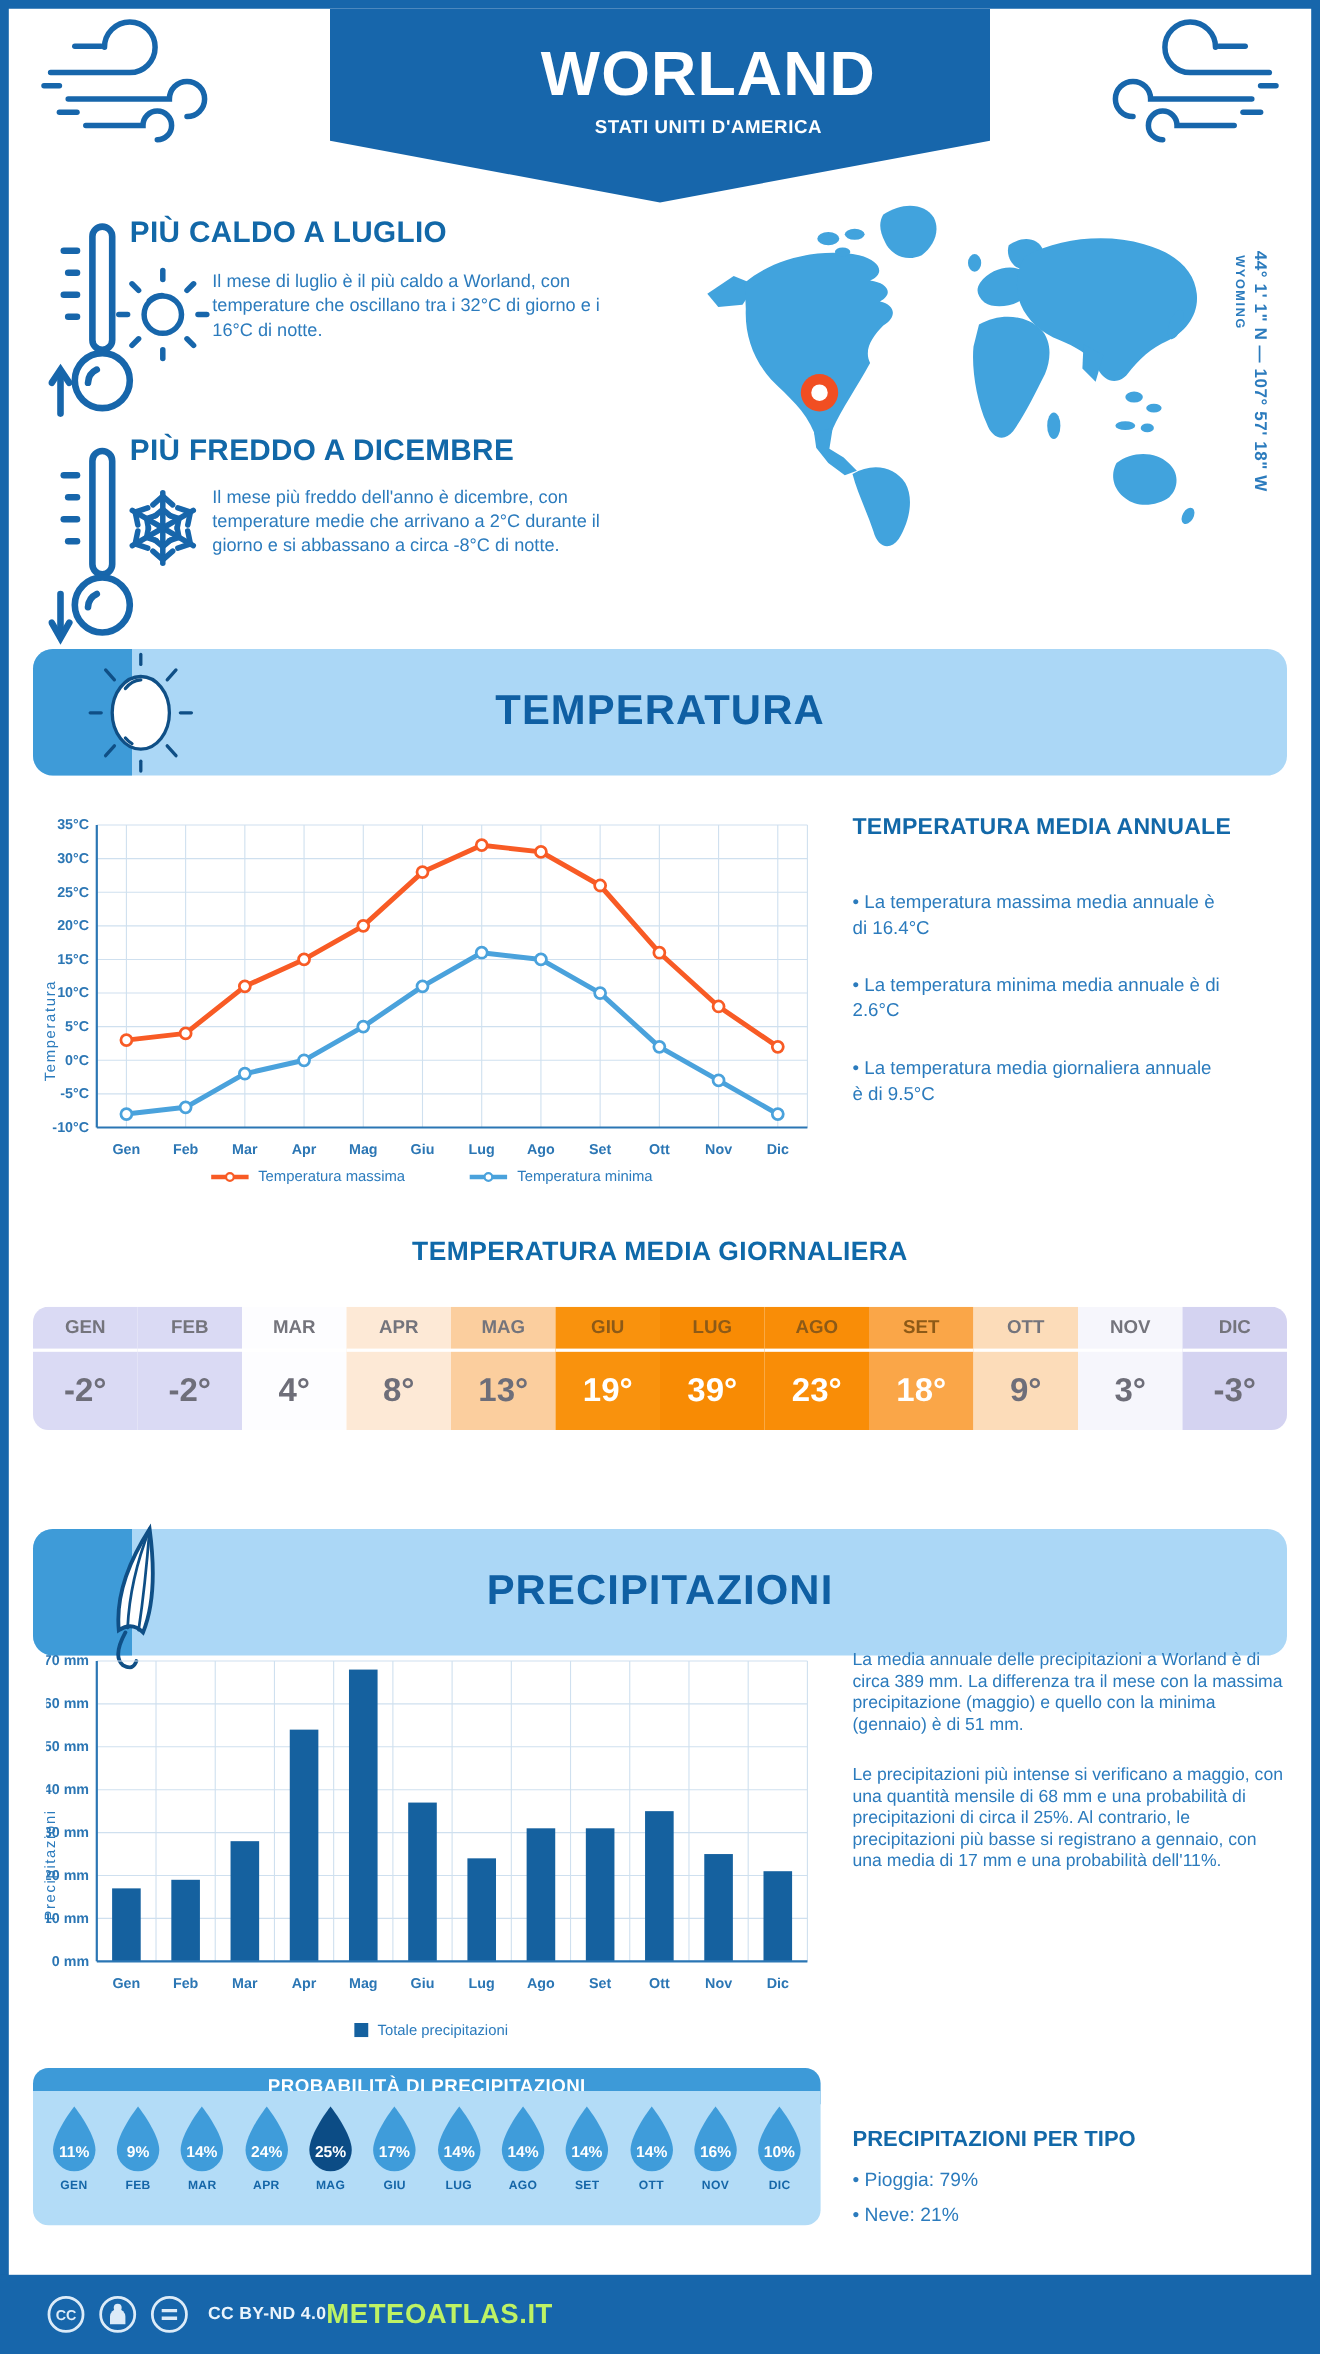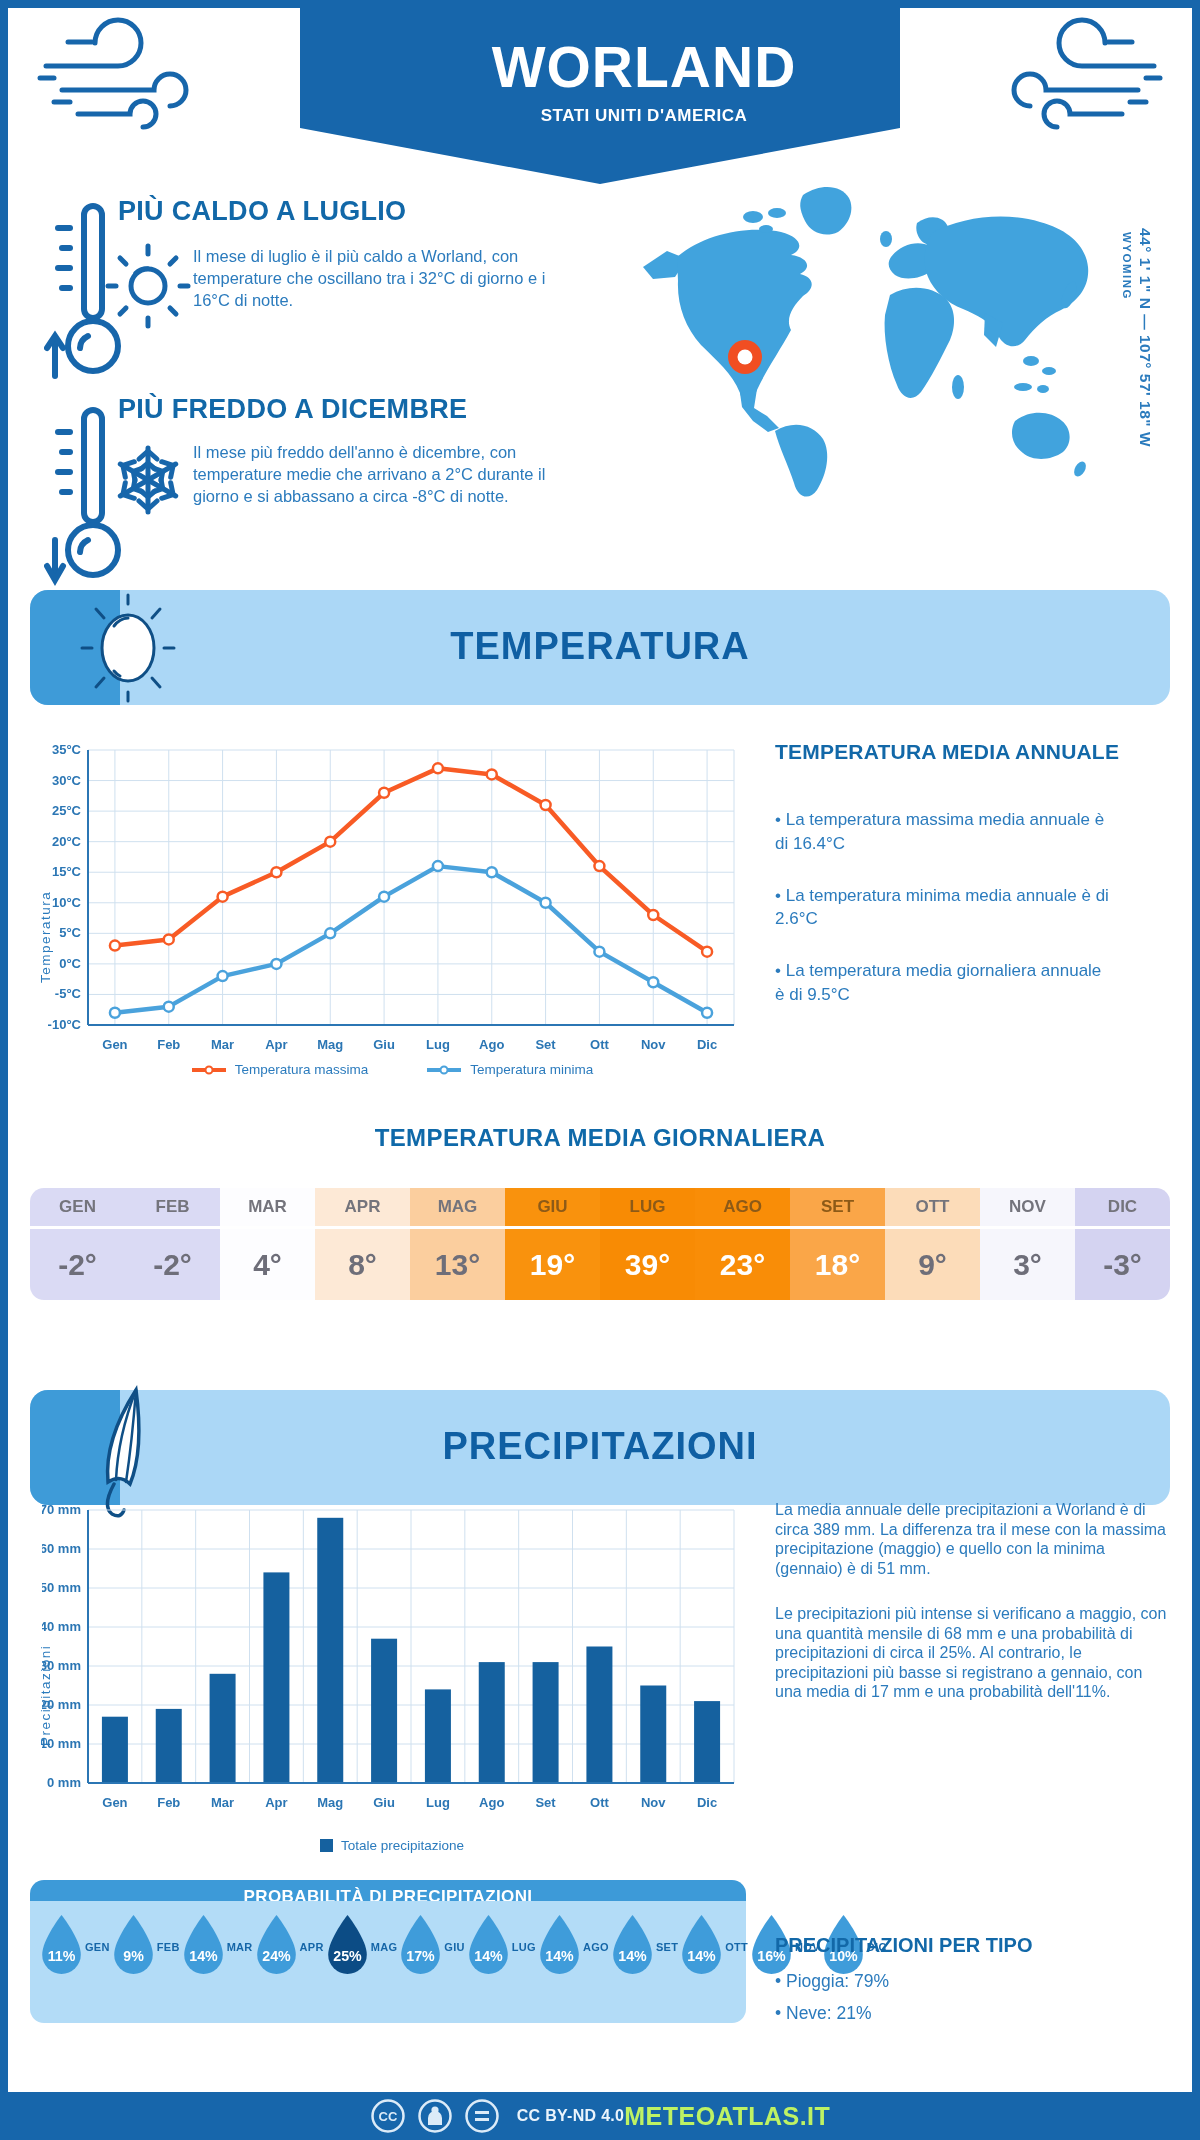--- a/index.html
+++ b/index.html
@@ -47,28 +47,28 @@
   .mcell .mh{height:38px;display:flex;align-items:center;justify-content:center;
     font-size:17px;font-weight:700;border-bottom:3px solid #fff;}
   .mcell .mv{height:71px;display:flex;align-items:center;justify-content:center;
     font-size:30px;font-weight:700;}
   
   .prob-head{position:absolute;left:0;right:0;top:12px;height:33px;background:#3d9ad8;
     border-radius:14px 14px 0 0;display:flex;align-items:center;justify-content:center;
     color:#fff;font-size:17px;font-weight:700;letter-spacing:.4px;}
   .prob-body{position:absolute;left:0;right:0;top:33px;bottom:0;background:#b3dcf7;
     border-radius:0 0 14px 14px;display:flex;align-items:flex-start;padding:12px 8px 0 8px;}
-  .drop-cell{flex:1;display:flex;align-items:center;}
+  .drop-cell{flex:1;display:flex;flex-direction:column;align-items:center;}
   .drop-cell .dlab{margin-top:3px;font-size:11px;font-weight:700;color:#1566a8;letter-spacing:.3px;}
   
   .tipo-h{font-size:20px;font-weight:800;color:#1268a8;margin:0 0 14px 0;}
   .tipo-b{font-size:17.5px;color:#2b7bbd;margin:0 0 11px 0;}
   
-  .footer{position:absolute;left:0;right:0;bottom:0;height:48px;background:#1766ab;
-    display:flex;align-items:center;justify-content:center;padding:0 42px;}
+  .footer{position:absolute;left:0;right:0;bottom:0;height:72px;background:#1766ab;
+    display:flex;align-items:center;justify-content:flex-start;padding:0 42px;}
   .cc-group{display:flex;align-items:center;gap:11px;}
   .cc-label{color:#eaf4fc;font-size:16px;font-weight:700;margin-left:6px;letter-spacing:.3px;}
   .site{color:#bef264;font-size:25px;font-weight:800;letter-spacing:.5px;}
 </style>
 </head>
 <body>
 
 <div class="page">
 
   <svg class="abs" style="left:32px;top:14px" width="172" height="132" viewBox="0 0 172 132">
@@ -438,21 +438,21 @@
       <text class="xtick" x="611.25" y="311" text-anchor="middle">Nov</text>
       <text class="xtick" x="665.0833333333334" y="311" text-anchor="middle">Dic</text>
       <line class="axis" x1="46" y1="14" x2="46" y2="287"></line>
       <line class="axis" x1="46" y1="287" x2="692" y2="287"></line>
     </svg>
   <div class="abs legend-row" style="left:42px;top:1838px;width:700px">
     <span class="lg-item">
       <svg width="13" height="13">
           <rect width="13" height="13" fill="#15619f"></rect>
         </svg>
-      <span>Totale precipitazione</span>
+      <span>Totale precipitazioni</span>
     </span>
   </div>
 
   <div class="abs" style="left:775px;top:1500px;width:398px">
     <p class="ptext">La media annuale delle precipitazioni a Worland è di circa 389 mm. La differenza tra il mese con la massima precipitazione (maggio) e quello con la minima (gennaio) è di 51 mm.</p>
     <p class="ptext">Le precipitazioni più intense si verificano a maggio, con una quantità mensile di 68 mm e una probabilità di precipitazioni di circa il 25%. Al contrario, le precipitazioni più basse si registrano a gennaio, con una media di 17 mm e una probabilità dell'11%.</p>
   </div>
 
   <div class="abs" style="left:30px;top:1868px;width:716px;height:155px">
     <div class="prob-head">PROBABILITÀ DI PRECIPITAZIONI</div>

